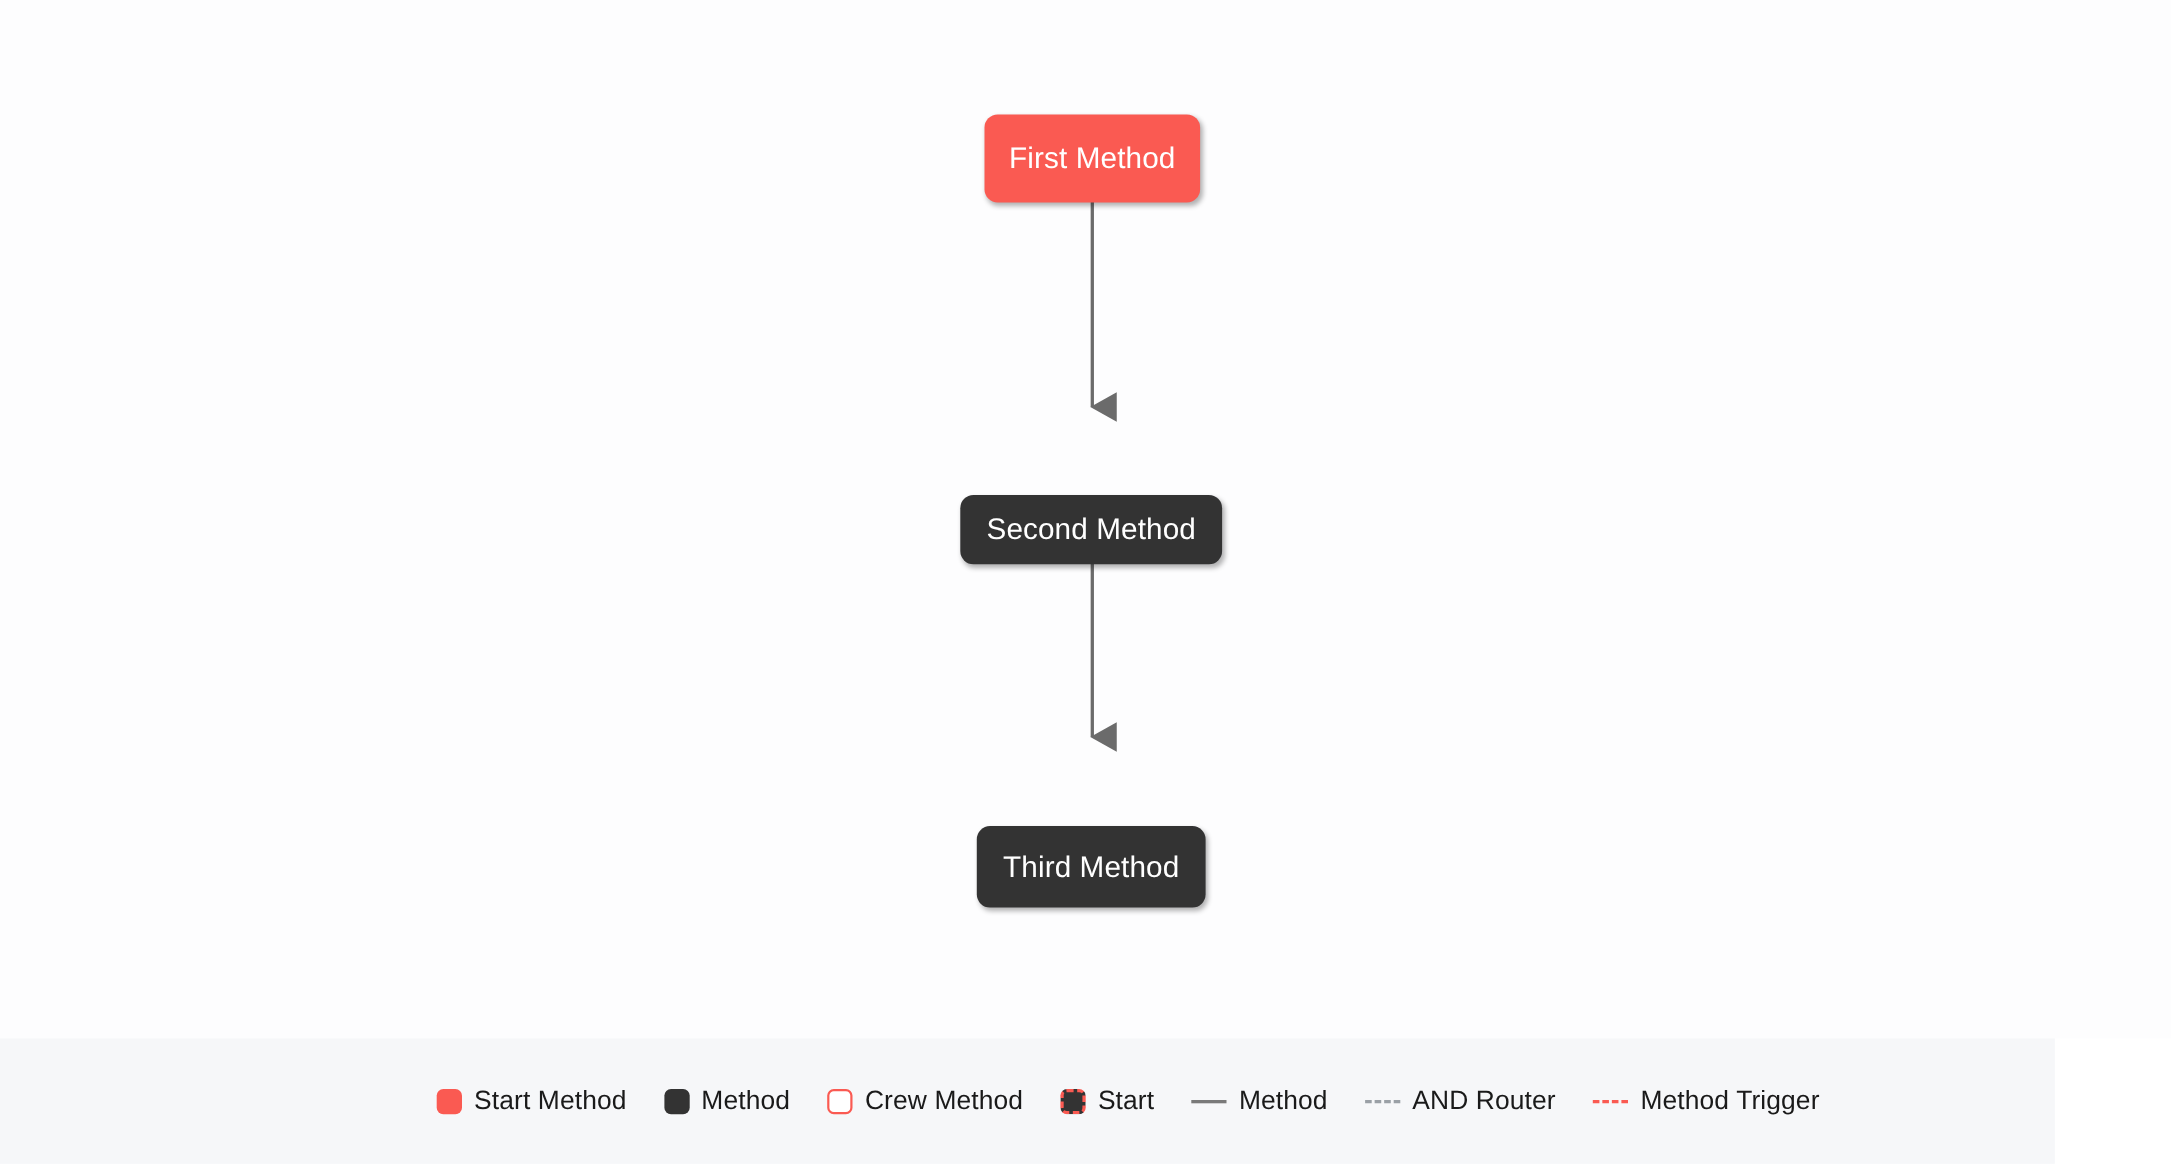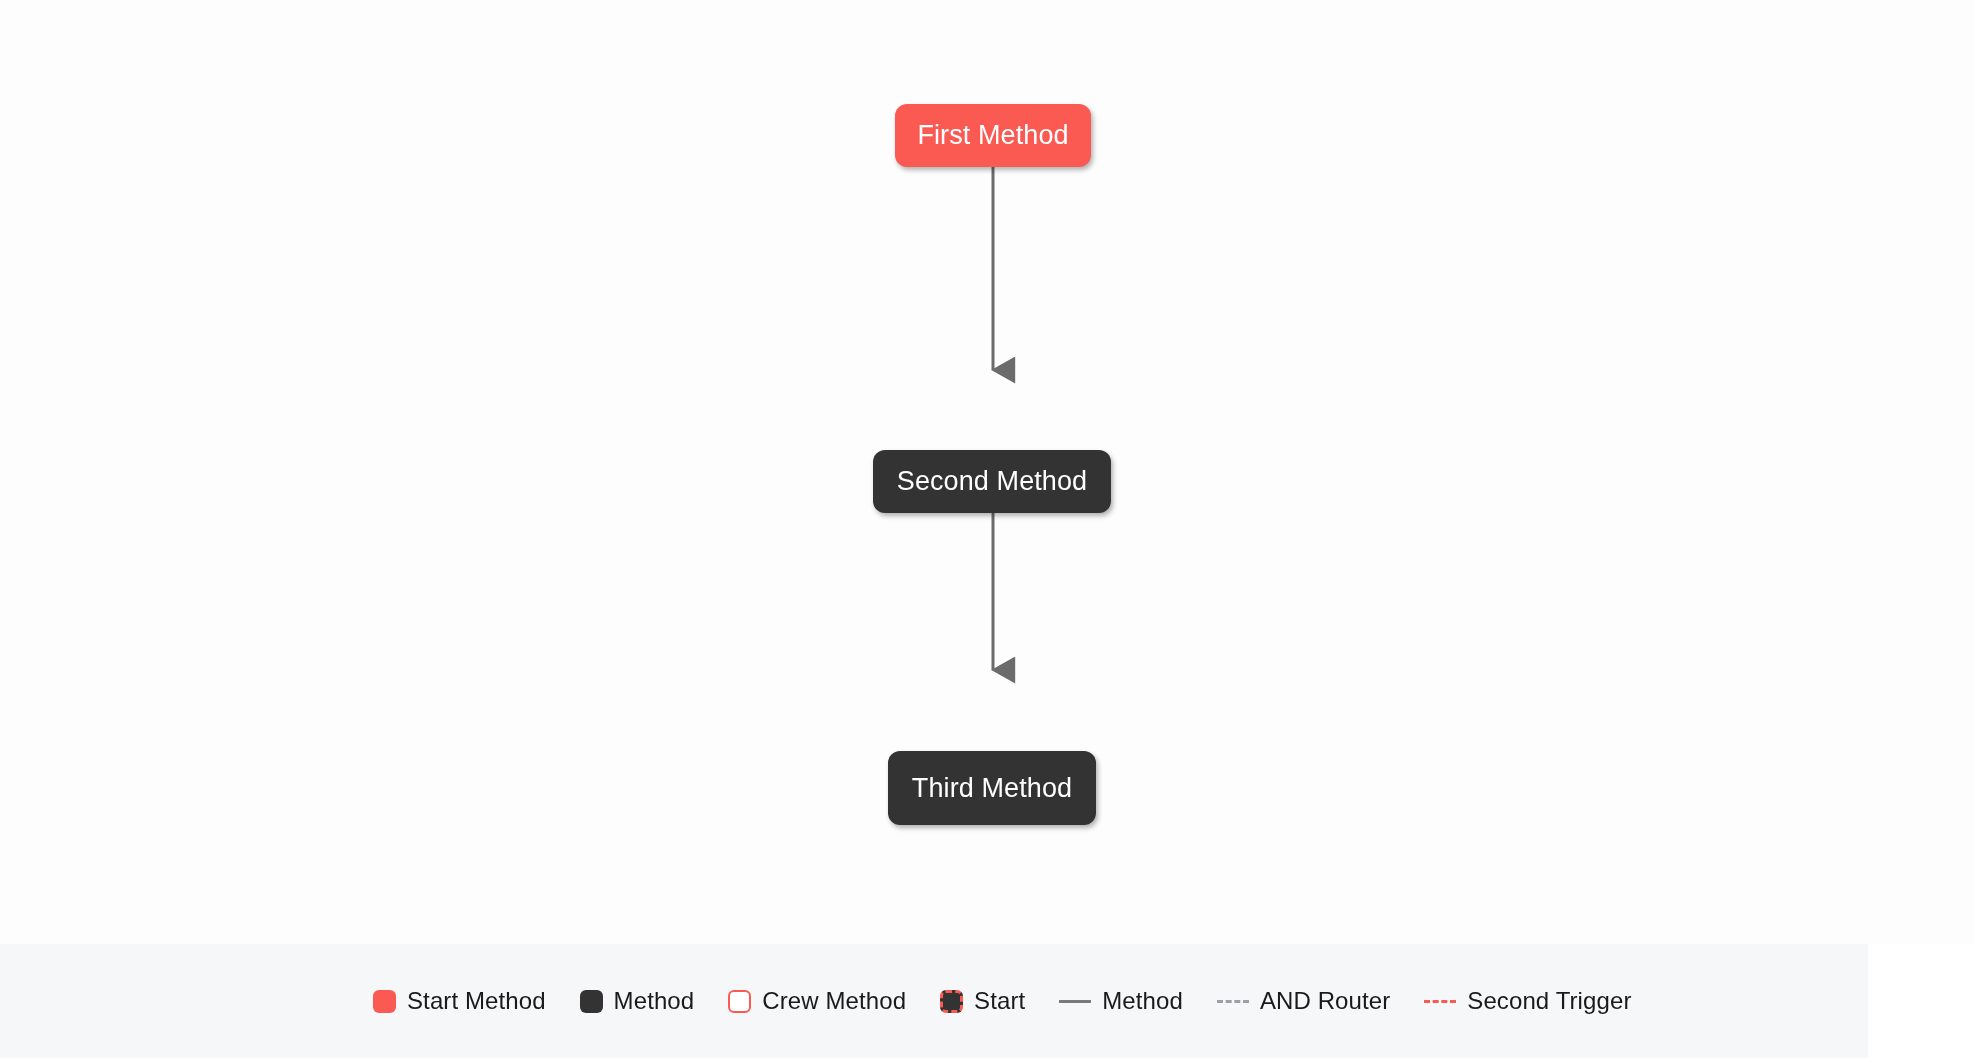--- a/index.html
+++ b/index.html
@@ -67,21 +67,21 @@
   
   #legend {
     position: absolute;
     left: 0;
     top: 944px;
     width: 1868px;
     height: 114px;
     background: #f6f7f9;
     display: flex;
     align-items: center;
-    padding-left: 84px;
+    padding-left: 108px;
     box-sizing: border-box;
   }
 
   .legend-item {
     display: flex;
     align-items: center;
     margin-right: 34px;
     white-space: nowrap;
   }
   .legend-label {
@@ -160,21 +160,21 @@
 
       <g>
         <line x1="993" y1="167" x2="993" y2="370" stroke="#6b6b6b" stroke-width="3" marker-end="url(#arrowhead)"></line>
       </g>
 
       <g>
         <line x1="993" y1="465" x2="993" y2="670" stroke="#6b6b6b" stroke-width="3" marker-end="url(#arrowhead)"></line>
       </g>
     </svg>
 
-    <div class="flow-node start" style="left:895px; top:104px; width:196px; height:63px;">
+    <div class="flow-node start" style="left:895px; top:104px; width:196px; height:80px;">
       <span>First Method</span>
     </div>
 
     <div class="flow-node method" style="left:873px; top:402px; width:238px; height:63px;">
       <span>Second Method</span>
     </div>
 
     <div class="flow-node method" style="left:888px; top:703px; width:208px; height:74px;">
       <span>Third Method</span>
     </div>
@@ -212,19 +212,19 @@
       <span class="legend-label">Method</span>
     </div>
 
     <div class="legend-item">
       <span class="line-swatch dashed"></span>
       <span class="legend-label">AND Router</span>
     </div>
 
     <div class="legend-item">
       <span class="line-swatch router-dashed"></span>
-      <span class="legend-label">Second Trigger</span>
+      <span class="legend-label">Method Trigger</span>
     </div>
 
   </div>
 
 
 </div>
 
 </body></html>

